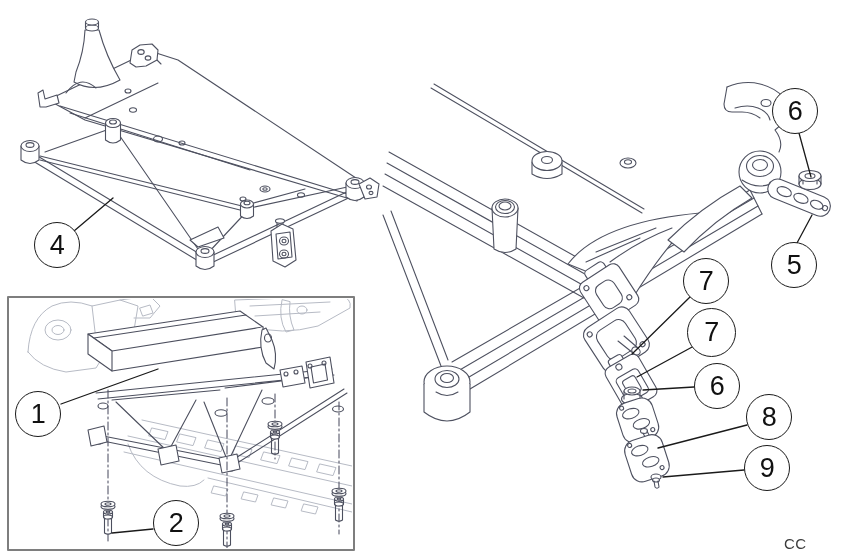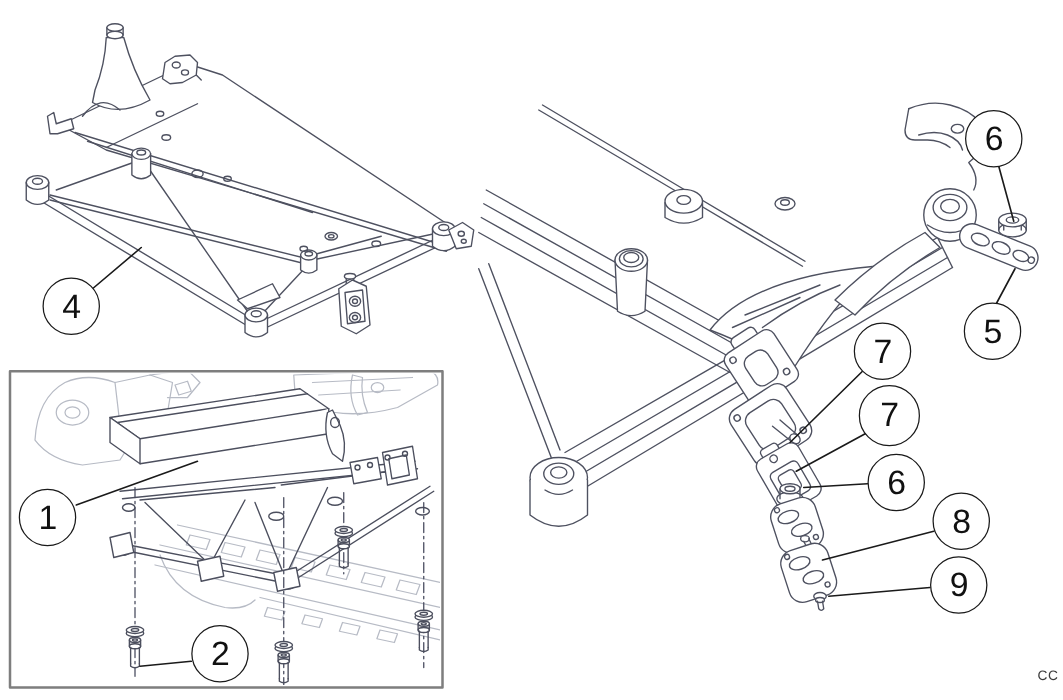--- a/index.html
+++ b/index.html
@@ -13,21 +13,21 @@
     border:1.6px solid #1a1a1a;border-radius:50%;background:#ffffff;
     display:flex;align-items:center;justify-content:center;
     font-size:27px;color:#111;line-height:1;letter-spacing:-0.5px;
   }
   .callout.wide{width:49px;height:49px;}
   #insetLabel{
     position:absolute;left:16px;top:300px;font-size:20px;font-weight:bold;
     color:#4a4a4a;letter-spacing:0.3px;
   }
   #pageCode{
-    position:absolute;left:830px;top:535px;font-size:11px;color:#3c3c3c;
+    position:absolute;left:784px;top:535px;font-size:15px;color:#3c3c3c;
     letter-spacing:0.5px;
   }
 </style>
 </head>
 <body>
 
 <div id="stage">
 
 <svg id="art" width="850" height="560" viewBox="0 0 850 560" fill="none" stroke-linecap="round" stroke-linejoin="round">
 

